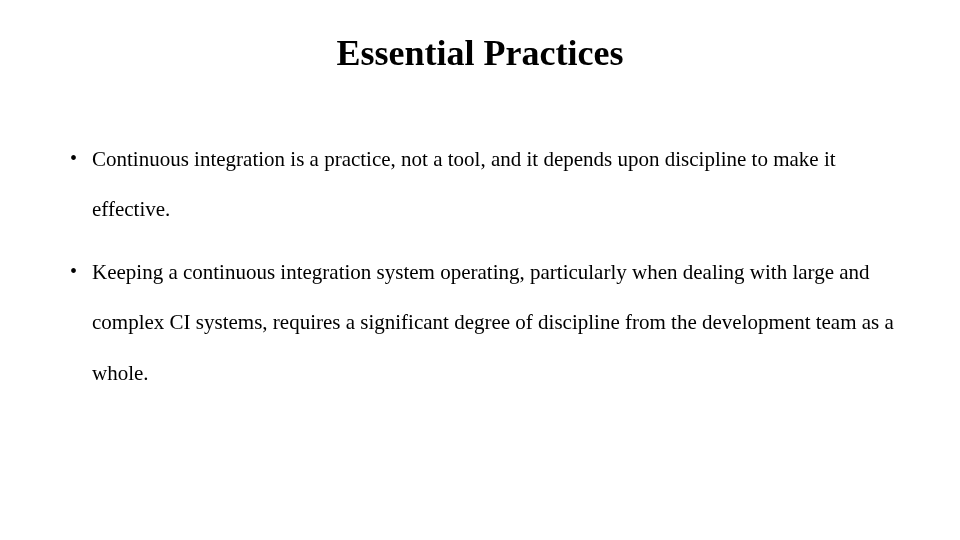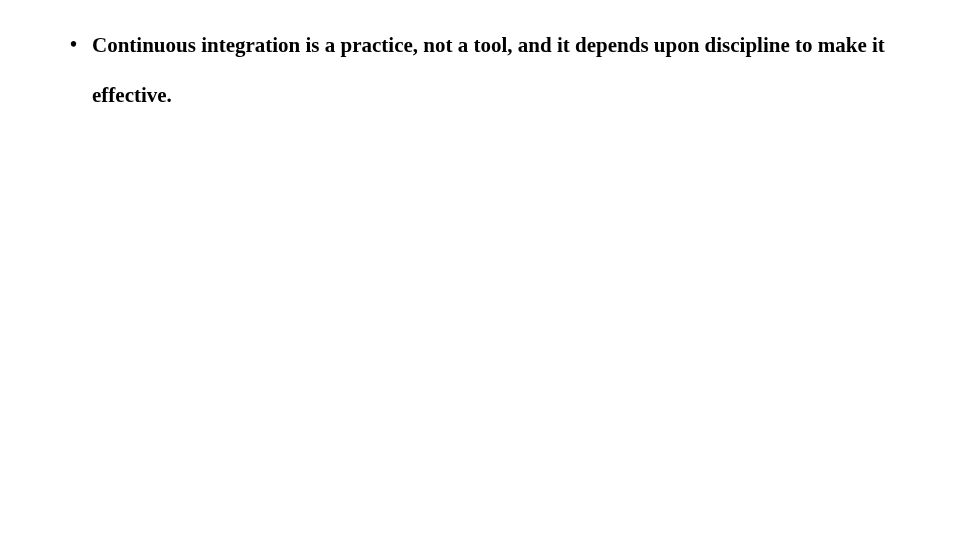--- a/index.html
+++ b/index.html
@@ -23,21 +23,20 @@
     .title {
       font-size: 36px;
       font-weight: bold;
       text-align: center;
       margin-top: 12px;
       margin-bottom: 60px;
     }
     .bullets {
       list-style: none;
       padding-left: 4px;
-      font-weight: bold;
     }
     .bullets li {
       position: relative;
       padding-left: 28px;
       font-size: 21px;
       line-height: 2.4;
       margin-bottom: 12px;
     }
     .bullets li::before {
       content: "•";
@@ -45,16 +44,18 @@
       left: 6px;
       top: 0;
       font-size: 20px;
       line-height: 2.4;
     }
   </style>
 </head>
 <body>
 
 <div class="slide">
+  <h1 class="title">Essential Practices</h1>
   <ul class="bullets">
     <li>Continuous integration is a practice, not a tool, and it depends upon discipline to make it effective.</li>
+    <li>Keeping a continuous integration system operating, particularly when dealing with large and complex CI systems, requires a significant degree of discipline from the development team as a whole.</li>
   </ul>
 </div>
 
 </body></html>

